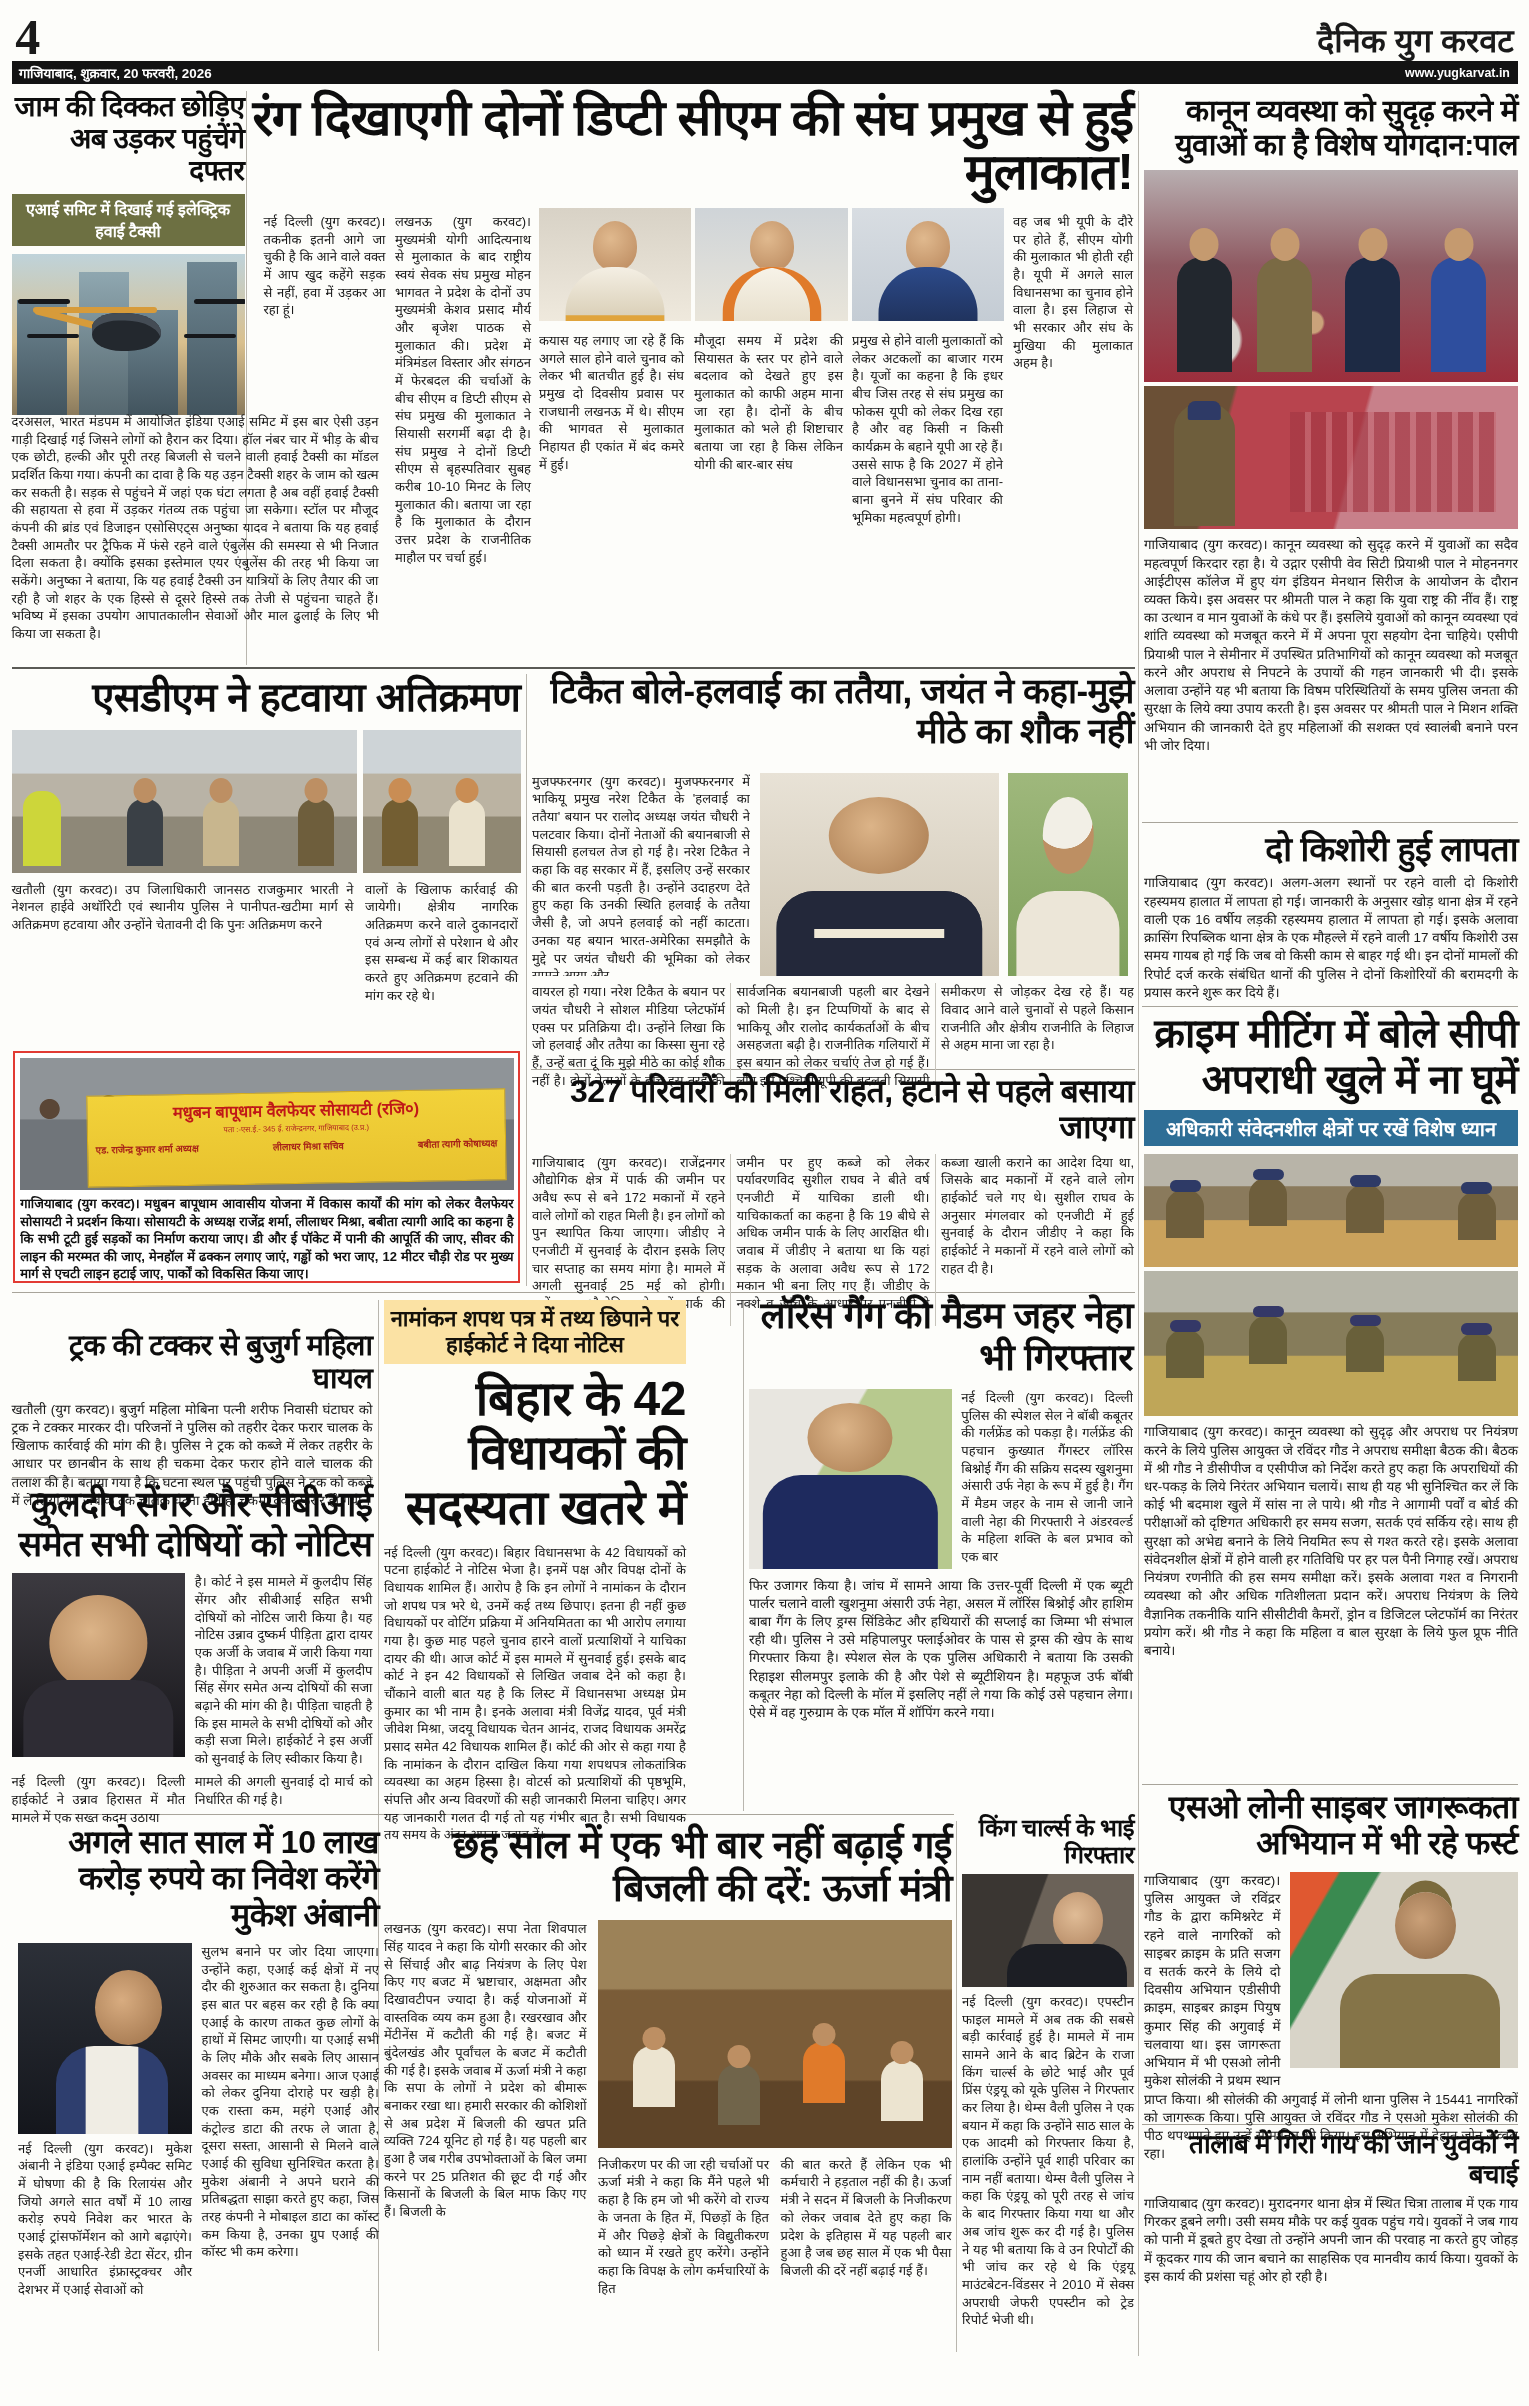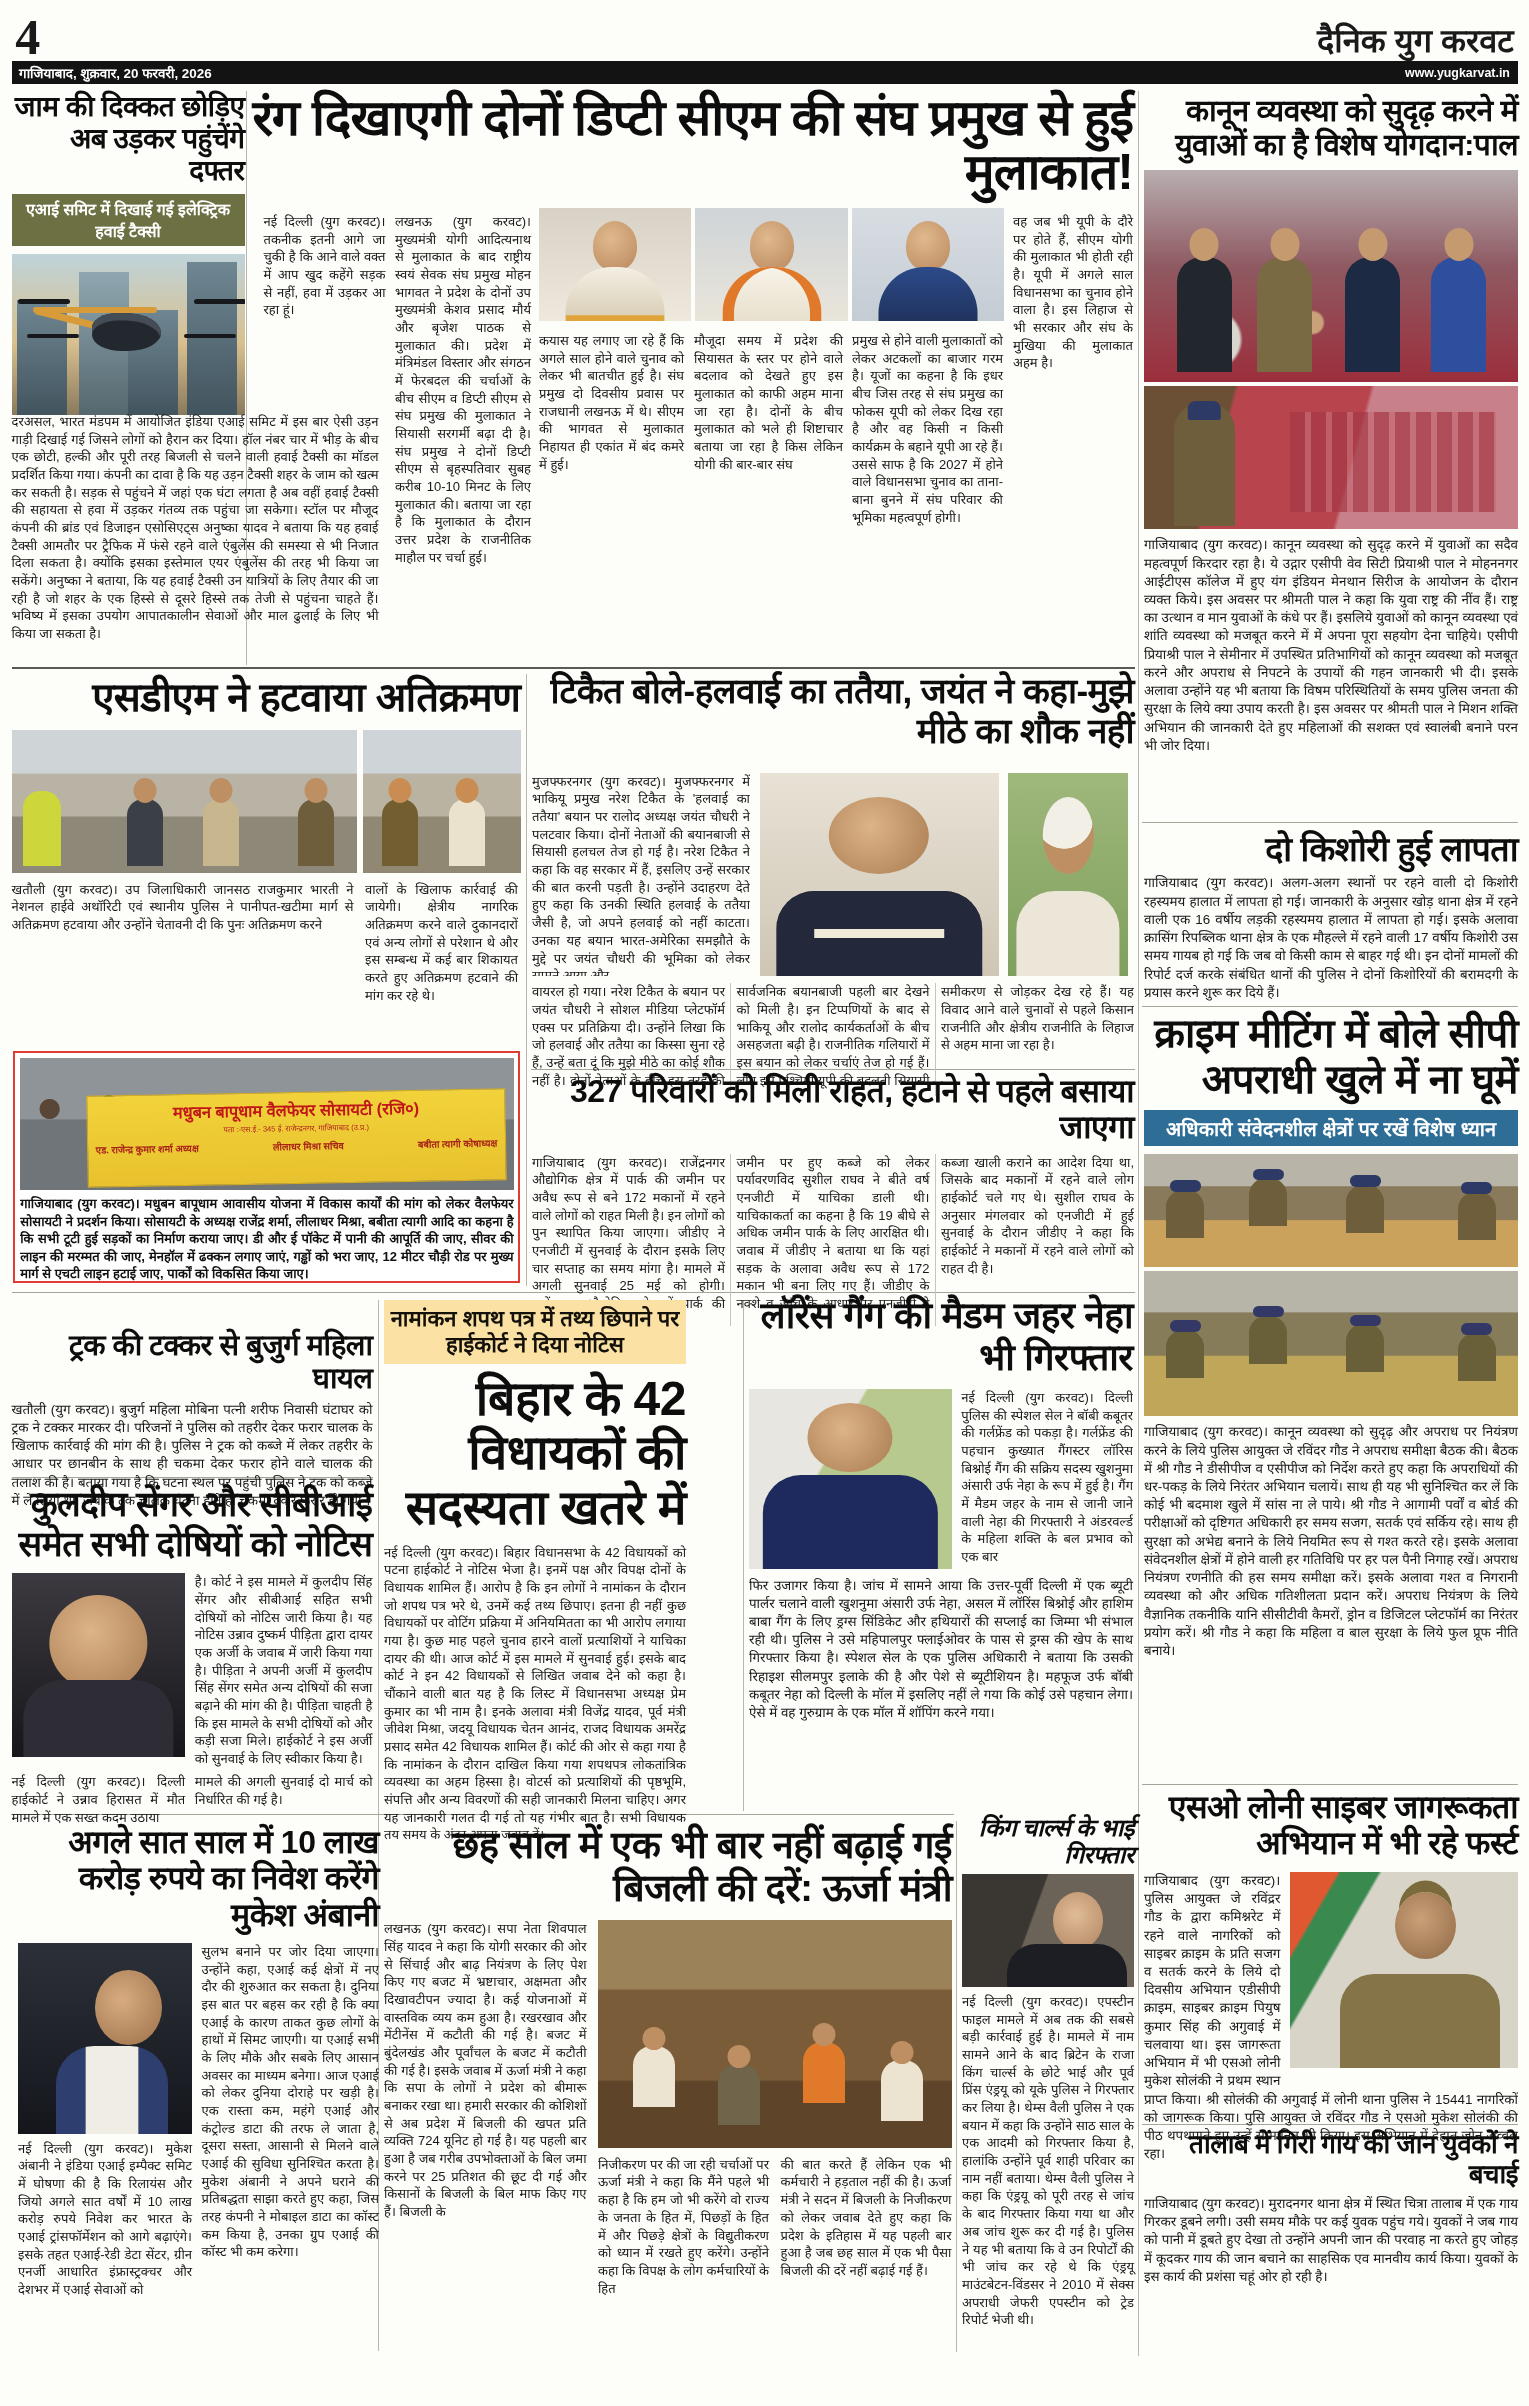--- a/index.html
+++ b/index.html
@@ -334,19 +334,19 @@
         </div>
         <div style="display:flex; gap:11.5px; margin-top:7.6px;">
           <div class="body" style="width:171px;">निजीकरण पर की जा रही चर्चाओं पर ऊर्जा मंत्री ने कहा कि मैंने पहले भी कहा है कि हम जो भी करेंगे वो राज्य के जनता के हित में, पिछड़ों के हित में और पिछड़े क्षेत्रों के विद्युतीकरण को ध्यान में रखते हुए करेंगे। उन्होंने कहा कि विपक्ष के लोग कर्मचारियों के हित</div>
           <div class="body" style="width:171px;">की बात करते हैं लेकिन एक भी कर्मचारी ने हड़ताल नहीं की है। ऊर्जा मंत्री ने सदन में बिजली के निजीकरण को लेकर जवाब देते हुए कहा कि प्रदेश के इतिहास में यह पहली बार हुआ है जब छह साल में एक भी पैसा बिजली की दरें नहीं बढ़ाई गई हैं।</div>
         </div>
       </div>
     </div>
   </div>
 
   <div class="art" style="left:962px; top:1814px; width:172px;">
-    <div class="hl" style="font-size:24px;font-style:italic;">किंग चार्ल्स के भाई गिरफ्तार</div>
+    <div class="hl" style="font-size:24px;">किंग चार्ल्स के भाई गिरफ्तार</div>
     <div class="photo ph-andrew" style="width:172px; height:113px; margin-top:5.7px;"></div>
     <div class="body" style="margin-top:5.7px;">नई दिल्ली (युग करवट)। एपस्टीन फाइल मामले में अब तक की सबसे बड़ी कार्रवाई हुई है। मामले में नाम सामने आने के बाद ब्रिटेन के राजा किंग चार्ल्स के छोटे भाई और पूर्व प्रिंस एंड्रयू को यूके पुलिस ने गिरफ्तार कर लिया है। थेम्स वैली पुलिस ने एक बयान में कहा कि उन्होंने साठ साल के एक आदमी को गिरफ्तार किया है, हालांकि उन्होंने पूर्व शाही परिवार का नाम नहीं बताया। थेम्स वैली पुलिस ने कहा कि एंड्रयू को पूरी तरह से जांच के बाद गिरफ्तार किया गया था और अब जांच शुरू कर दी गई है। पुलिस ने यह भी बताया कि वे उन रिपोर्टों की भी जांच कर रहे थे कि एंड्रयू माउंटबेटन-विंडसर ने 2010 में सेक्स अपराधी जेफरी एपस्टीन को ट्रेड रिपोर्ट भेजी थी।</div>
   </div>
 
 </div>
 
 
 </body></html>

